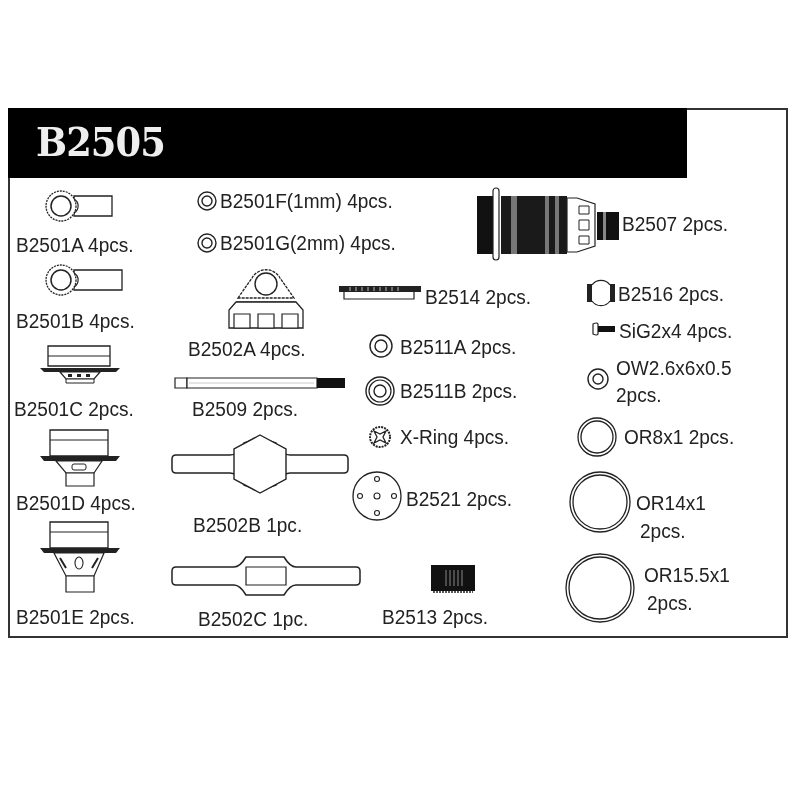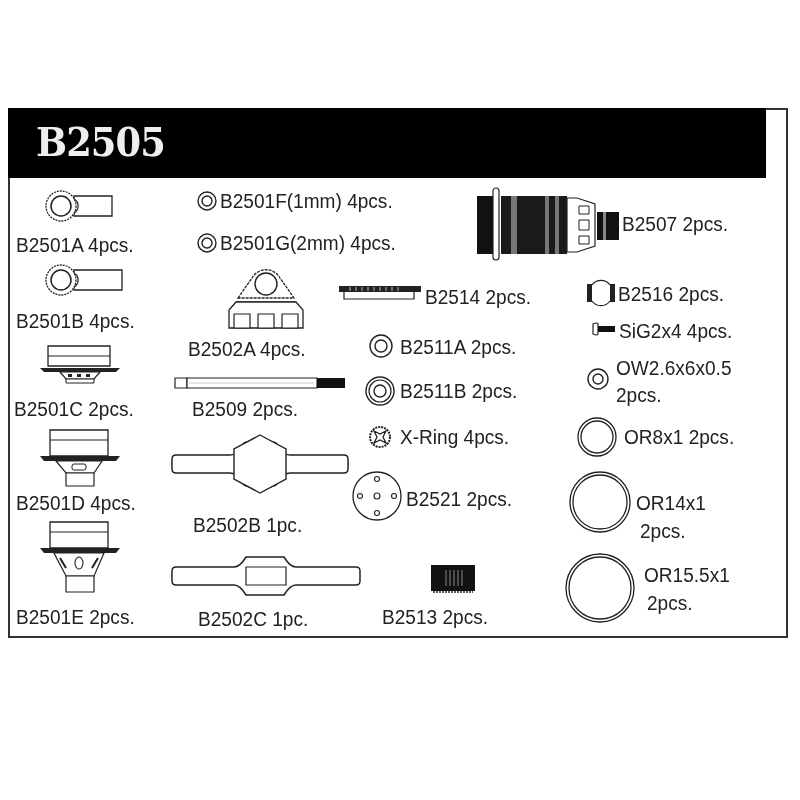--- a/index.html
+++ b/index.html
@@ -1,18 +1,18 @@
 <!DOCTYPE html>
 <html><head>
 <meta charset="utf-8">
 <style>
   html,body{margin:0;padding:0;background:#ffffff;}
   body{width:800px;height:800px;position:relative;overflow:hidden;font-family:"Liberation Sans","DejaVu Sans",sans-serif;color:#222;}
   .frame{position:absolute;left:8px;top:108px;width:780px;height:530px;border:2px solid #333;box-sizing:border-box;}
-  .header{position:absolute;left:8px;top:108px;width:758px;height:70px;background:#000;text-align:center;}
+  .header{position:absolute;left:8px;top:108px;width:679px;height:70px;background:#000;text-align:center;}
   .header-title{position:absolute;left:28px;top:10px;font-family:"DejaVu Serif","Liberation Serif",serif;font-weight:bold;font-size:40px;color:#eee;letter-spacing:-1px;transform:scaleX(0.92);transform-origin:left;}
   .lbl{position:absolute;font-size:20.5px;line-height:22px;white-space:nowrap;color:#222;transform:scaleX(0.93);transform-origin:left top;}
   svg.part{position:absolute;overflow:visible;}
   svg.part *{vector-effect:non-scaling-stroke;}
 </style>
 </head>
 <body>
 
 <div class="frame"></div>
 <div class="header">

